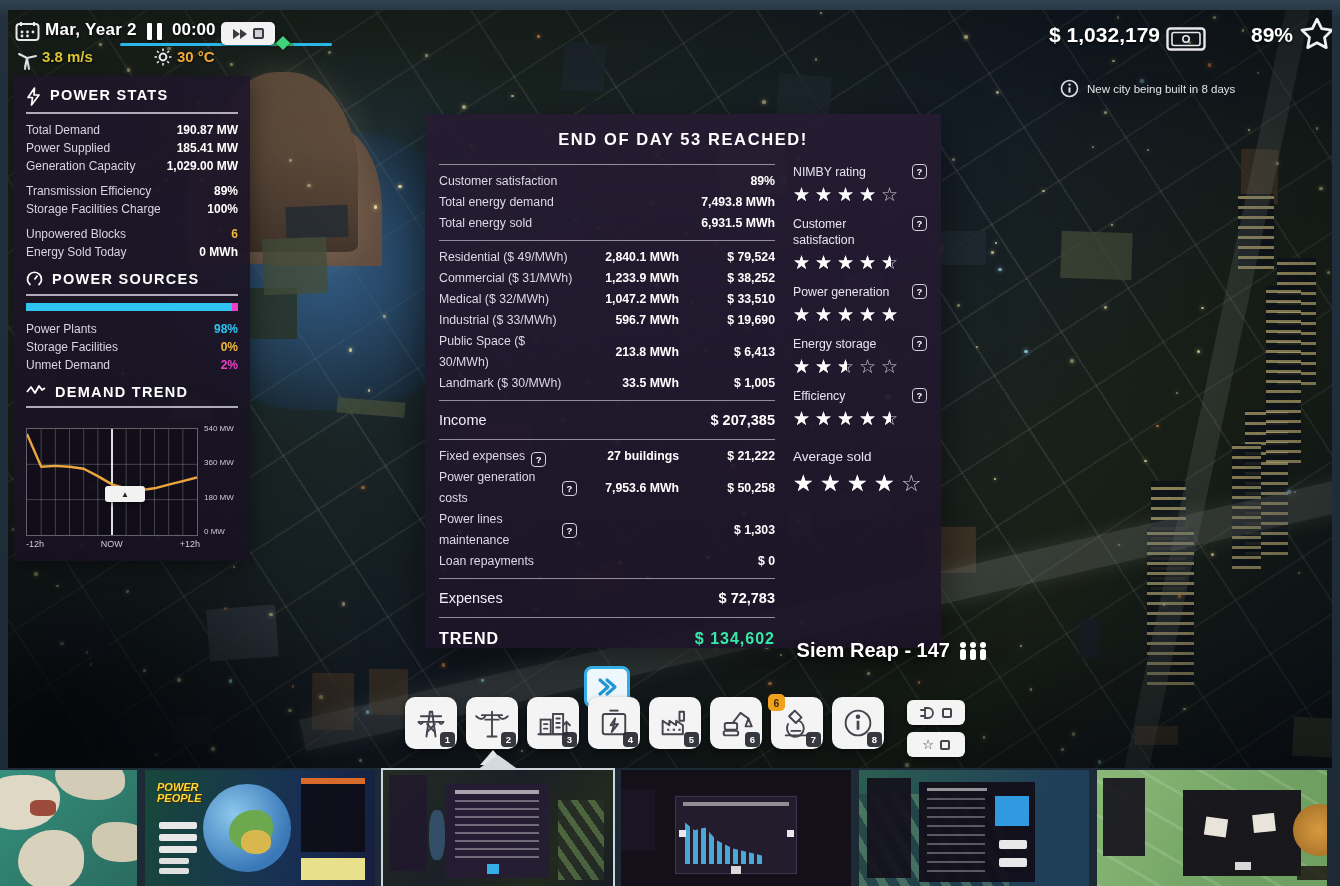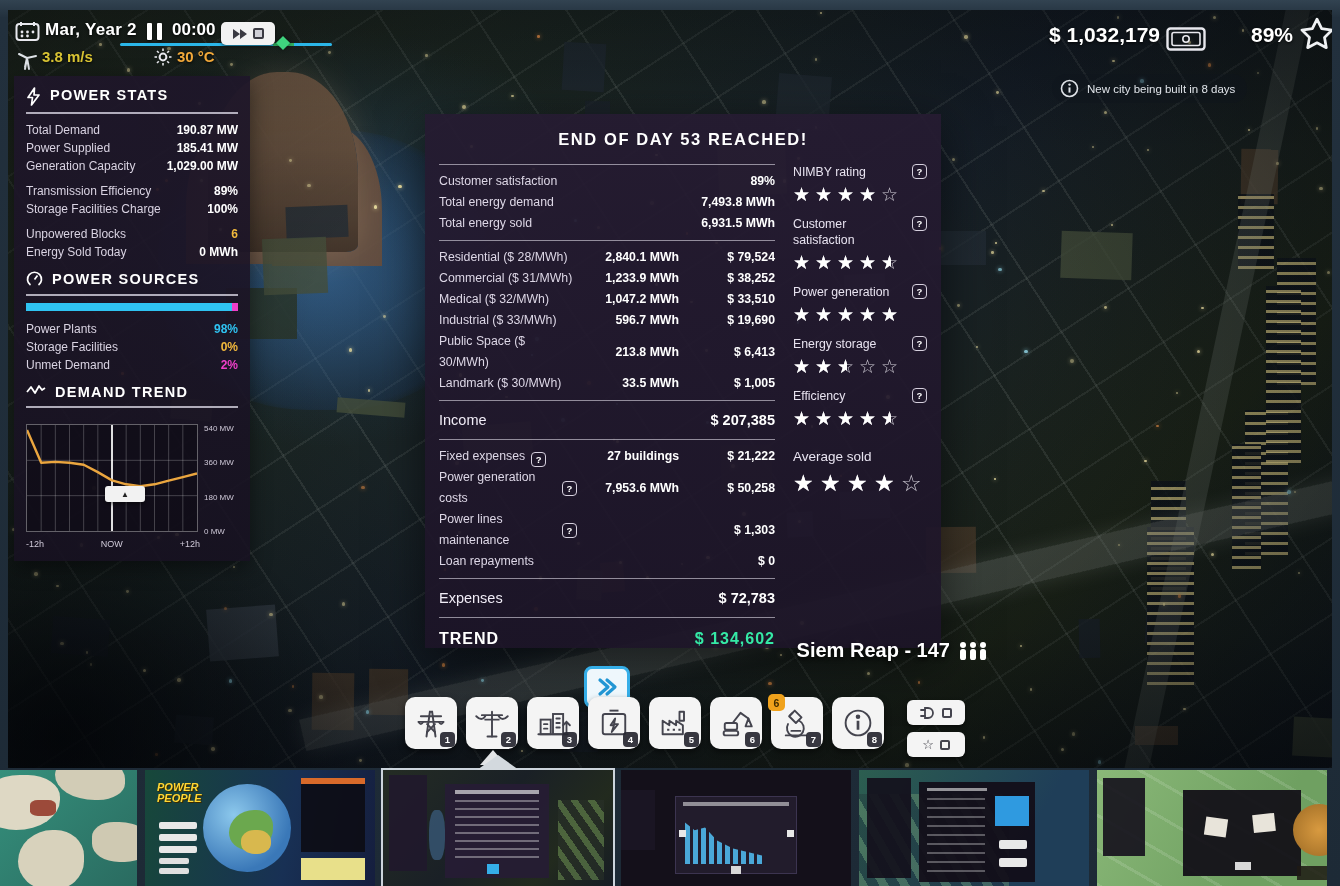--- a/index.html
+++ b/index.html
@@ -56,21 +56,21 @@
   
   .panel { position:absolute; left:6px; top:66px; width:236px; padding:11px 12px 12px; background:linear-gradient(rgba(30,22,41,.93), rgba(23,17,33,.89)); box-shadow:0 6px 20px rgba(0,0,0,.45); }
   .ph { display:flex; align-items:flex-start; gap:9px; color:#fff; font-weight:800; font-size:14.5px; letter-spacing:1.3px; }
   .hr { height:2px; background:rgba(240,236,250,.7); margin:6px 0 7px; }
   .srow { display:flex; justify-content:space-between; font-size:12px; line-height:18px; color:#d9d3e2; }
   .srow .v { color:#fff; font-weight:800; }
   .srow .v.warn { color:#f2b93c; }
   .gap7 { height:7px; }
   .psbar { height:8px; display:flex; margin:4px 0 9px; background:#14101c; }
   .psbar div { height:100%; }
-  .chart-wrap { display:flex; margin-top:16px; }
+  .chart-wrap { display:flex; margin-top:16px;align-items:flex-end; }
   .plot { position:relative; width:172px; height:108px; background:rgba(10,8,15,.5); border:1px solid rgba(255,255,255,.35); }
   .yticks { display:flex; flex-direction:column; justify-content:space-between; height:112px; margin-left:6px; font-size:8px; color:#cfc9d8; }
   .xticks { display:flex; justify-content:space-between; width:174px; font-size:9px; color:#cfc9d8; margin-top:3px; }
   .collapse-btn { position:absolute; left:97px; top:476px; width:40px; height:16px; background:#f2f2f2; border-radius:3px; display:flex; align-items:center; justify-content:center; font-size:8px; color:#222; box-shadow:0 2px 4px rgba(0,0,0,.5); }
 
   
   .dialog { position:absolute; left:417px; top:104px; width:516px; height:534px; background:linear-gradient(rgba(37,27,49,.95), rgba(28,20,39,.93)); box-shadow:0 12px 44px rgba(0,0,0,.55); padding:8px 14px 10px; }
   .dtitle { text-align:center; font-size:16.5px; font-weight:800; letter-spacing:1.6px; color:#fff; padding:8px 0 9px; }
   .dbody { display:flex; }
   .dmain { width:336px; }
@@ -533,21 +533,21 @@
                 <span class="m"></span>
                 <span class="r">7,493.8 MWh</span>
               </div>
             <div class="drow">
                 <span class="l">Total energy sold</span>
                 <span class="m"></span>
                 <span class="r">6,931.5 MWh</span>
               </div>
             <div class="dsep"></div>
             <div class="drow">
-                <span class="l">Residential ($ 28/MWh)</span>
+                <span class="l">Residential ($ 49/MWh)</span>
                 <span class="m">2,840.1 MWh</span>
                 <span class="r">$ 79,524</span>
               </div>
             <div class="drow">
                 <span class="l">Commercial ($ 31/MWh)</span>
                 <span class="m">1,233.9 MWh</span>
                 <span class="r">$ 38,252</span>
               </div>
             <div class="drow">
                 <span class="l">Medical ($ 32/MWh)</span>

